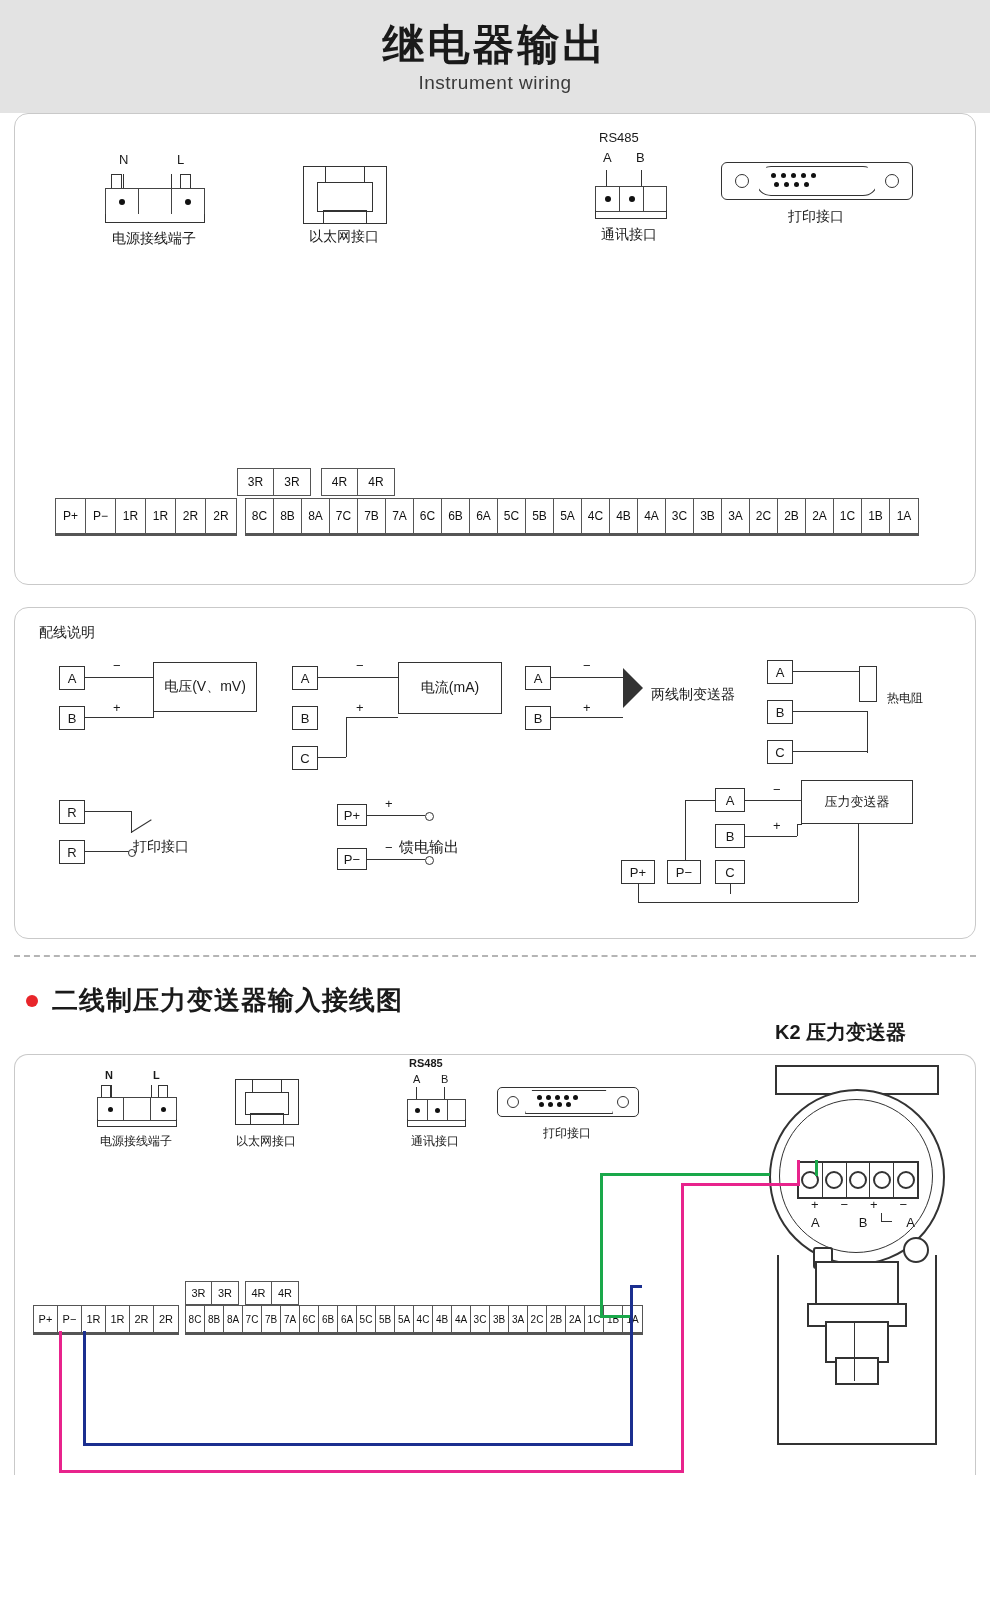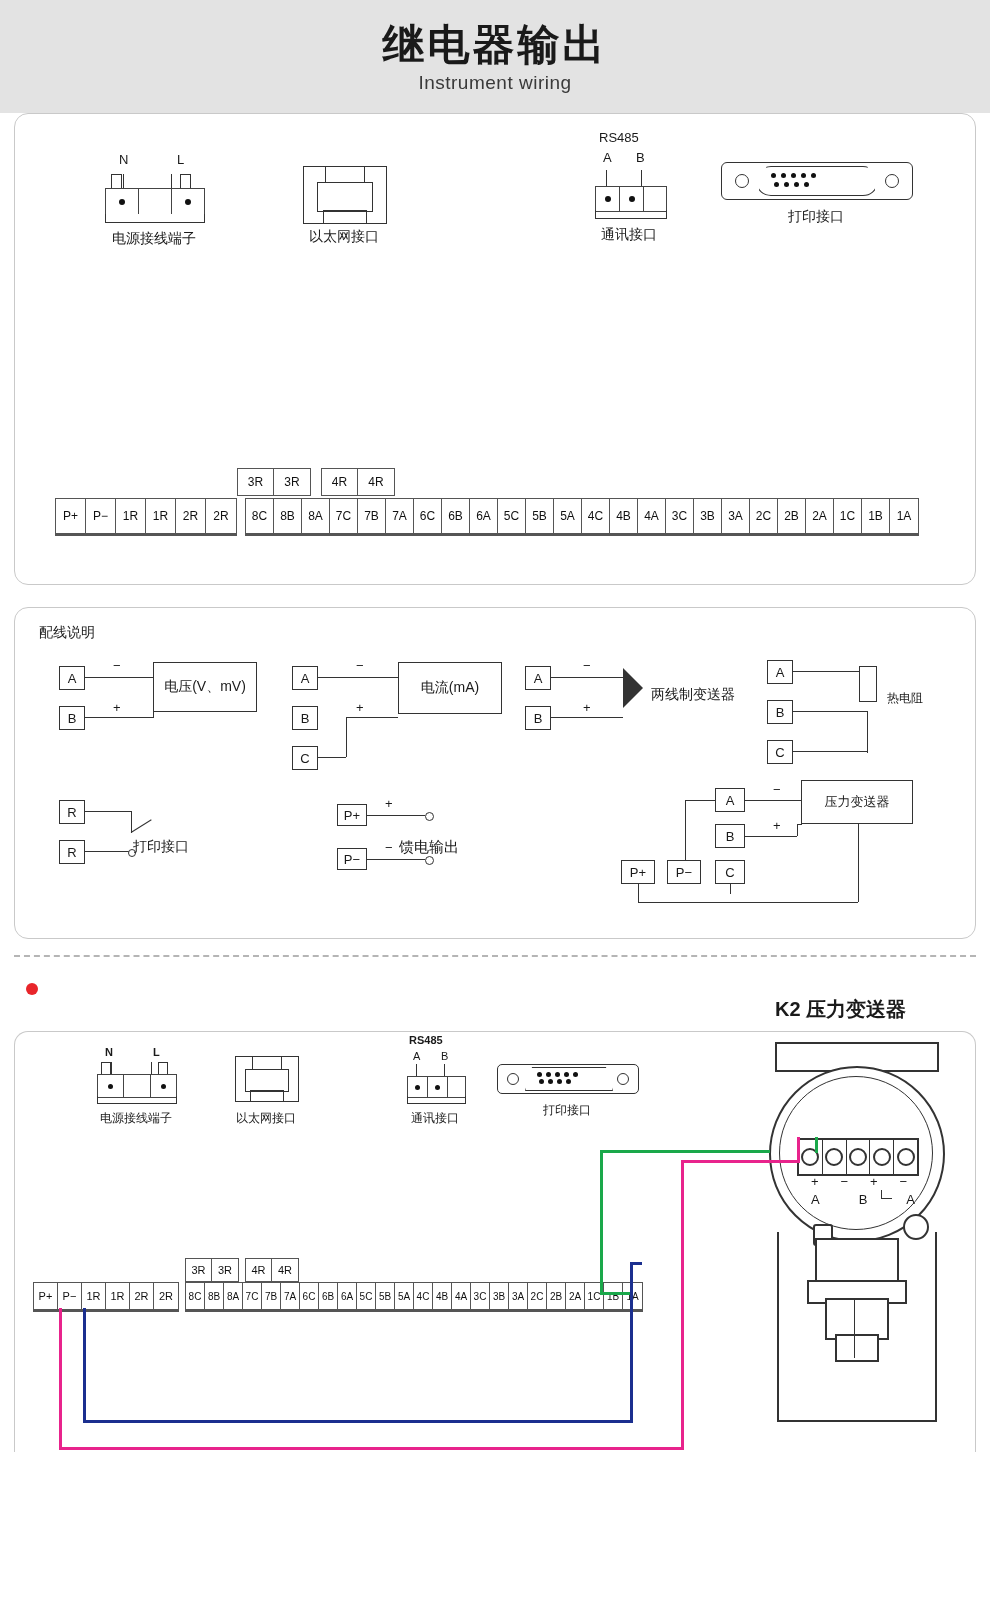--- a/index.html
+++ b/index.html
@@ -352,20 +352,21 @@
       <div class="abs wire" style="left:23px;top:124px;width:220px;height:1px;"></div>
       <div class="abs wire" style="left:243px;top:46px;width:1px;height:78px;"></div>
       <div class="abs wire" style="left:115px;top:106px;width:1px;height:10px;"></div>
     </div>
   </div>
 
   <div class="dashed-sep"></div>
 
   <div class="bullet-title">
     <span class="bullet-dot"></span>
+    <span class="txt">二线制压力变送器输入接线图</span>
   </div>
 
   <div class="panel p3">
 
     <div class="abs" style="left:760px;top:-36px;font-size:20px;font-weight:bold;white-space:nowrap;">K2  压力变送器</div>
 
     <div class="abs" style="left:68px;top:14px;">
       <div class="abs lbl-sm" style="left:22px;top:0;font-weight:bold;">N</div>
       <div class="abs lbl-sm" style="left:70px;top:0;font-weight:bold;">L</div>
       <div class="abs" style="left:18px;top:16px;width:8px;height:12px;border-left:1px solid #333;border-top:1px solid #333;border-right:1px solid #333;"></div>

